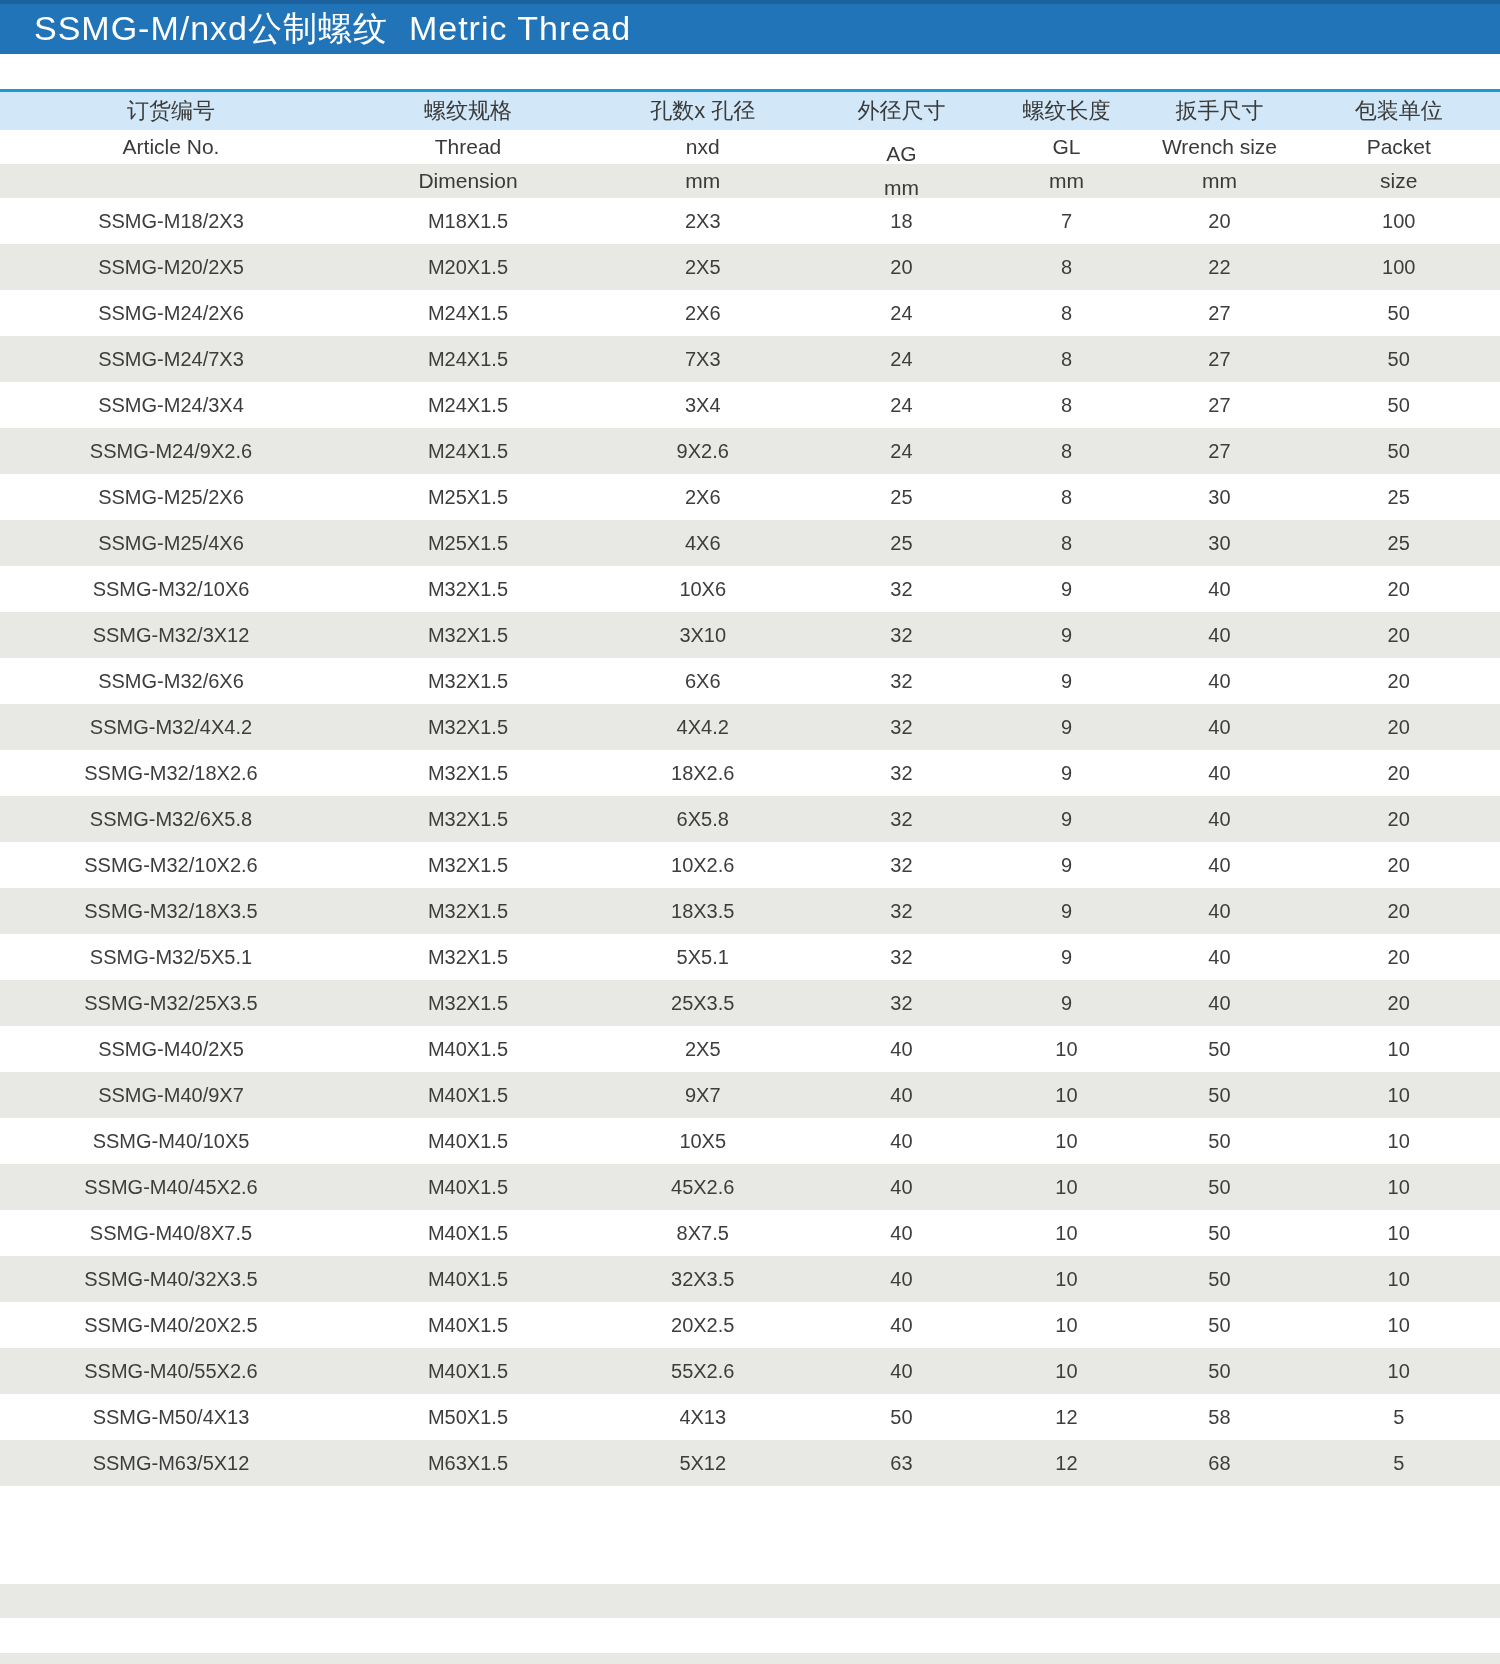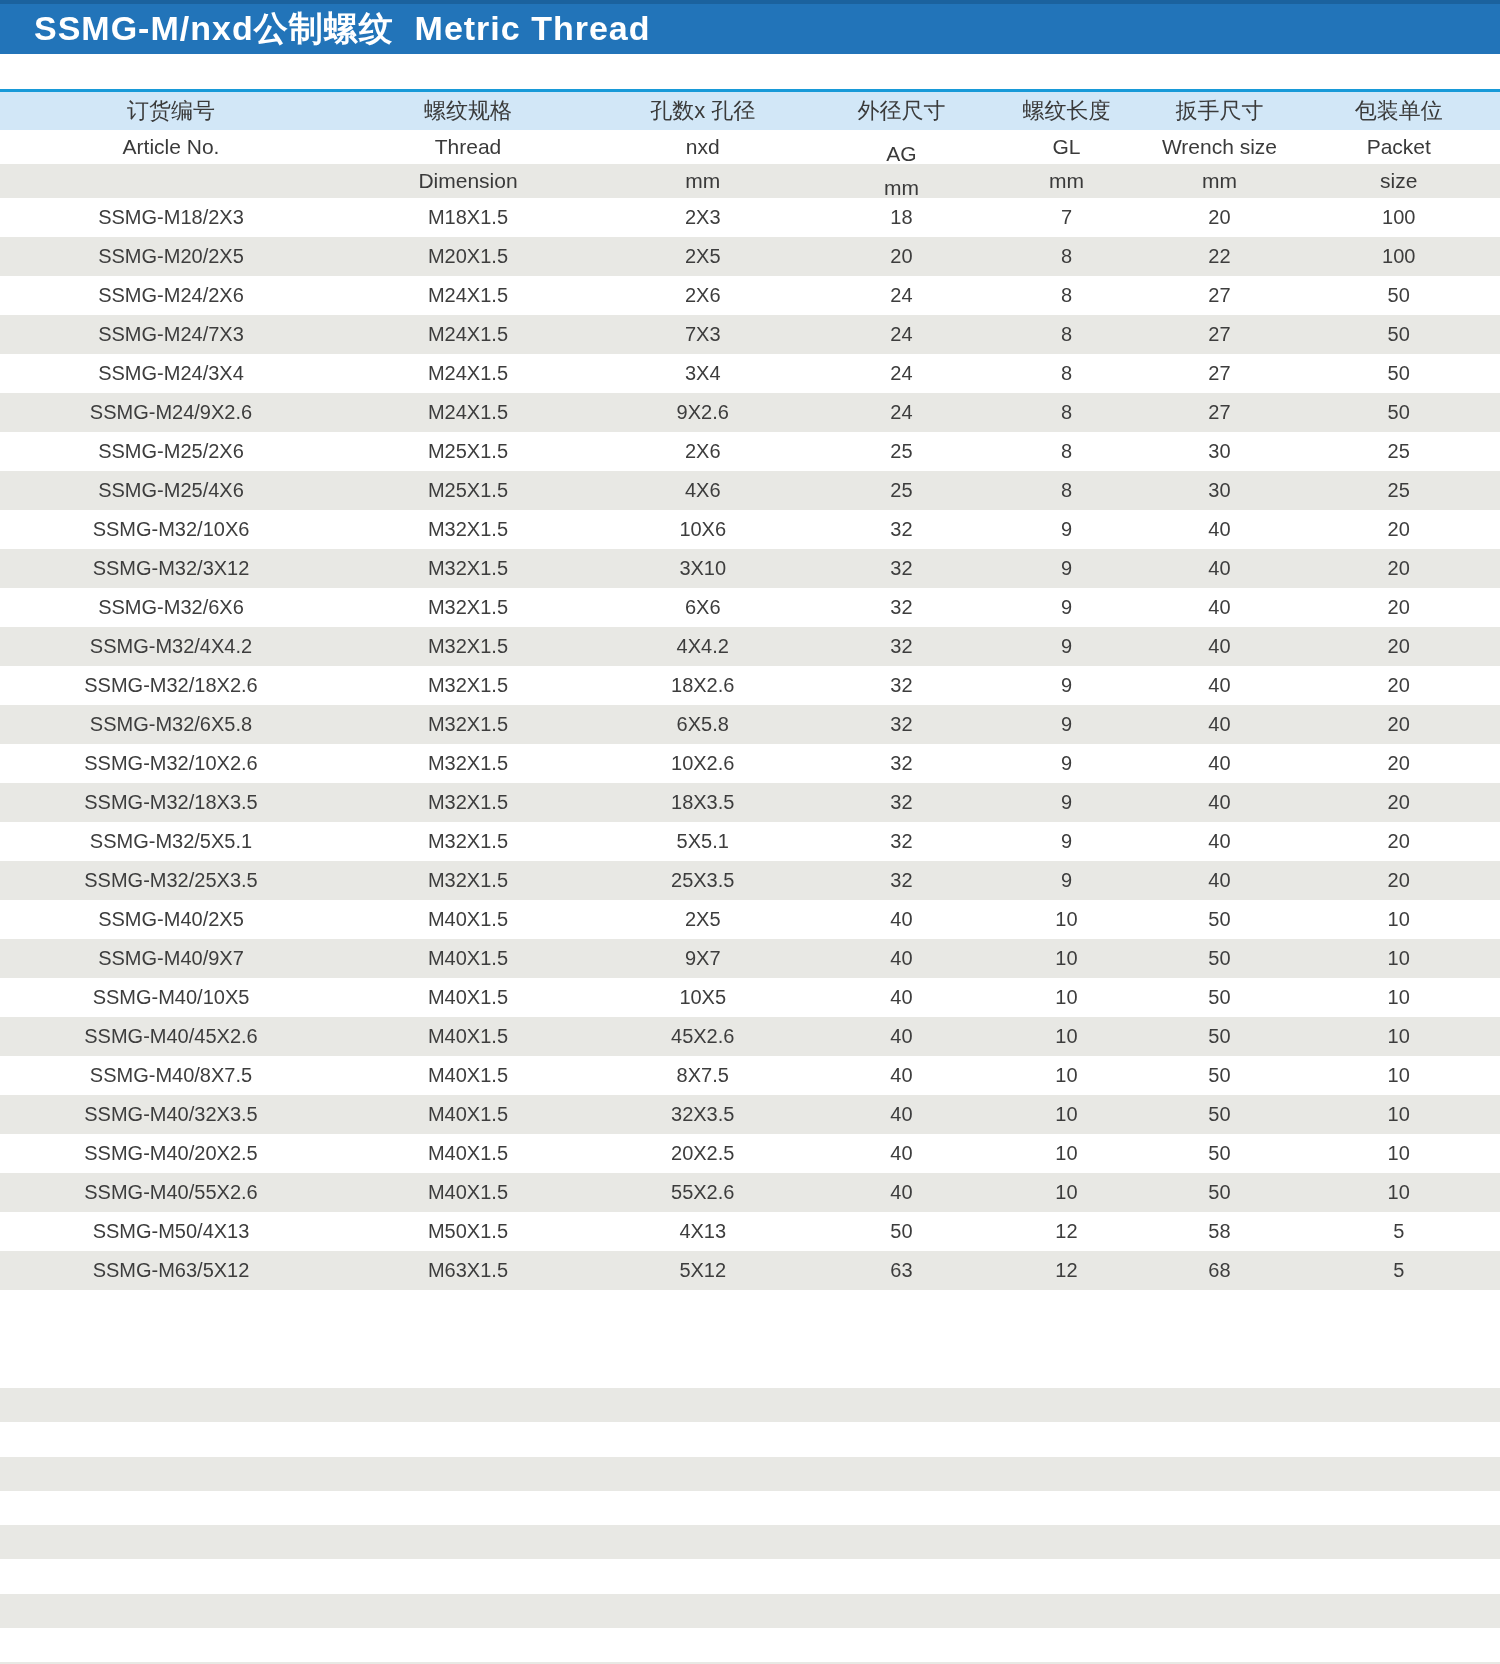--- a/index.html
+++ b/index.html
@@ -13,21 +13,21 @@
   .title-bar{
     height:50px;
     background:var(--title-bar,#2274b9);
     border-top:4px solid #1b629e;
     display:flex;align-items:center;
     padding-left:34px;
   }
   .title-bar .title{
     color:var(--title-text,#ffffff);
     font-size:34px;
-    font-weight:bold;
+    font-weight:normal;
     letter-spacing:1px;
     white-space:pre;
   }
   .gap-top{height:35px;background:#ffffff;}
   .accent-line{height:3px;background:var(--accent,#189ad8);}
   table.spec{
     width:100%;
     border-collapse:collapse;
     table-layout:fixed;
   }
@@ -37,21 +37,21 @@
     padding:0;
     overflow:visible;
     white-space:nowrap;
   }
   tr.hdr-zh{height:38px;background:var(--hdr,#d2e7f7);}
   tr.hdr-zh td{font-size:22px;color:#3a3a3a;}
   tr.hdr-en{height:34px;background:#ffffff;padding-left:18px;}
   tr.hdr-en td{font-size:21px;color:#3a3a3a;}
   tr.hdr-unit{height:34px;background:var(--gray,#e8e8e4);border-radius:11px;}
   tr.hdr-unit td{font-size:21px;color:#3a3a3a;}
-  tr.data{height:39px;background:#ffffff;margin-top:20px;}
+  tr.data{height:46px;background:#ffffff;margin-top:20px;}
   tr.data.alt{background:var(--gray,#e8e8e4);}
   tr.data td{font-size:20px;color:#3d3d3d;}
   td.drop span{position:relative;top:7px;display:inline-block;}
   .stripes{background:#ffffff;}
   .stripe{
     height:34px;
     background:var(--gray,#e8e8e4);
     margin-top:34.5px;
   }
   .stripe:first-child{margin-top:98px;}

